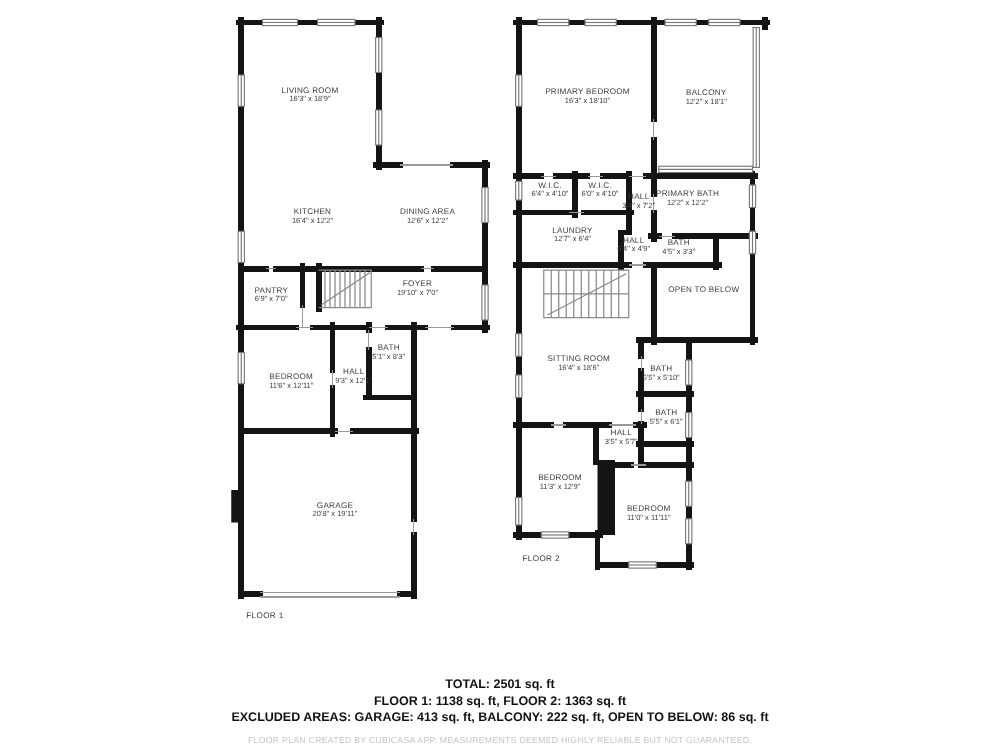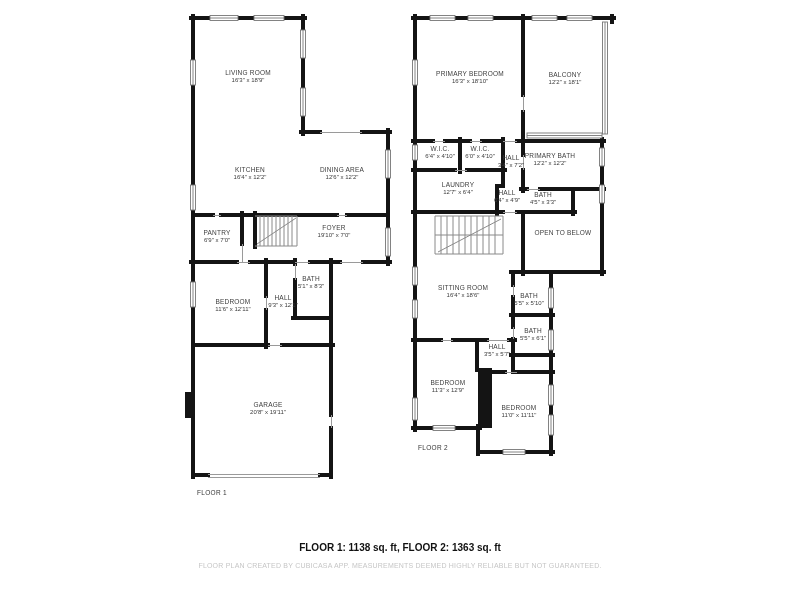--- a/index.html
+++ b/index.html
@@ -257,17 +257,19 @@
     <div class="rn">BEDROOM</div>
     <div class="rd">11'3" x 12'9"</div>
   </div>
   <div class="rl" style="left:519px;top:412px">
     <div class="rn">BEDROOM</div>
     <div class="rd">11'0" x 11'11"</div>
   </div>
   <div class="floorcap" style="left:418px;top:444px">FLOOR 2</div>
 
   <div class="summary">
+    <div class="sum-total">TOTAL: 2501 sq. ft</div>
     <div class="sum-line">FLOOR 1: 1138 sq. ft, FLOOR 2: 1363 sq. ft</div>
+    <div class="sum-line">EXCLUDED AREAS: GARAGE: 413 sq. ft, BALCONY: 222 sq. ft, OPEN TO BELOW: 86 sq. ft</div>
     <div class="sum-disc">FLOOR PLAN CREATED BY CUBICASA APP. MEASUREMENTS DEEMED HIGHLY RELIABLE BUT NOT GUARANTEED.</div>
   </div>
 
 </div>
 
 </body></html>

